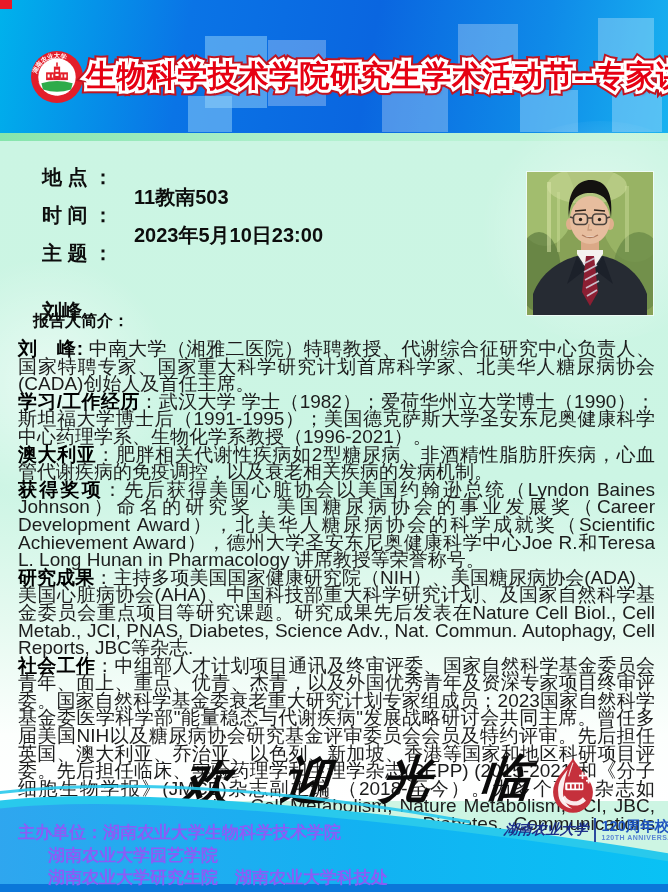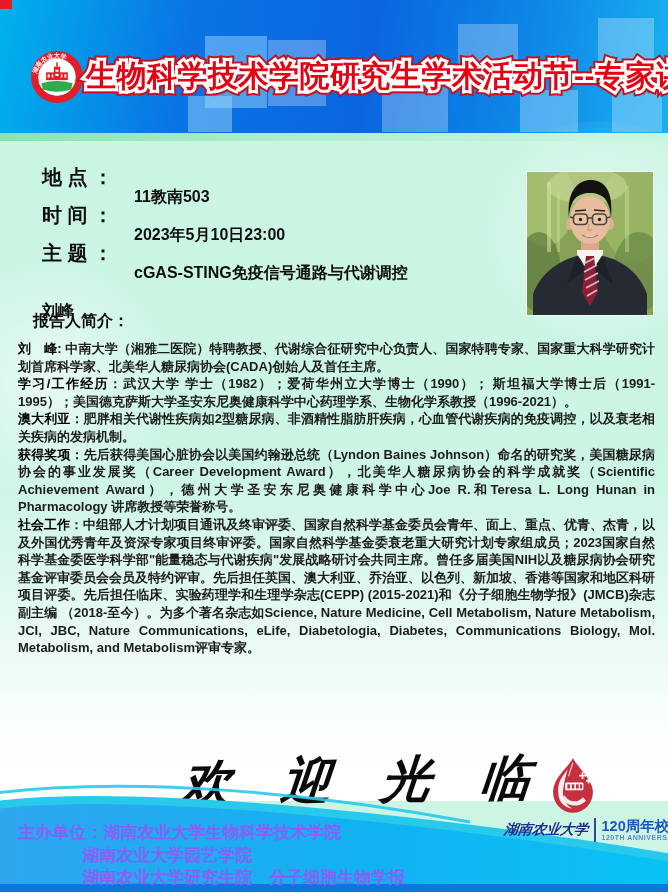--- a/index.html
+++ b/index.html
@@ -25,42 +25,42 @@
   
   .content{position:absolute;left:0;top:141px;width:668px;height:660px;
     background:linear-gradient(180deg,#cbf5e3 0%,#ccf5e4 52%,#e7faf1 74%,#fcfffd 90%,#ffffff 100%);}
   .blob{position:absolute;border-radius:50%;pointer-events:none;}
   .blob1{left:-70px;top:110px;width:240px;height:260px;background:radial-gradient(circle,rgba(255,255,255,0.55),rgba(255,255,255,0) 70%);}
   .blob2{left:470px;top:-20px;width:260px;height:220px;background:radial-gradient(circle,rgba(255,255,255,0.45),rgba(255,255,255,0) 70%);}
 
   .info{position:absolute;left:42px;top:17px;width:470px;}
   .info-row{display:flex;height:38px;align-items:center;}
   .info-label{width:92px;font-size:20px;font-weight:bold;color:#0d0d0d;flex:0 0 auto;}
-  .info-value{font-size:16px;font-weight:bold;color:#0d0d0d;white-space:nowrap;margin-top:40px;}
+  .info-value{font-size:20px;font-weight:bold;color:#0d0d0d;white-space:nowrap;margin-top:40px;}
   .bio-heading{position:absolute;left:33px;top:170px;font-size:16px;font-weight:bold;color:#0c0c0c;font-family:Liberation Serif, serif;}
 
   .photo{position:absolute;left:527px;top:31px;width:126px;height:143px;box-shadow:0 0 0 1px rgba(255,255,255,0.6);}
 
   .bio{position:absolute;left:18px;top:199px;width:637px;
-    font-size:13px;line-height:17.6px;text-align:justify;color:#1c1c1c;font-weight:bold;}
+    font-size:19px;line-height:17.6px;text-align:justify;color:#1c1c1c;}
   .bio p{margin:0;}
   .bio b{color:#000;}
 
   
   .welcome{position:absolute;left:182px;top:606px;font-family:"DejaVu Serif",serif;
     font-size:50px;font-weight:bold;font-style:italic;color:#0a0a0a;
     letter-spacing:16px;transform:skewX(-6deg) rotate(-1deg);white-space:nowrap;}
   .seal{position:absolute;left:547px;top:616px;width:52px;height:58px;z-index:6;}
 
   
   .wave{position:absolute;left:0;top:770px;width:668px;height:122px;z-index:3;}
   .footer-text{position:absolute;left:0;top:822px;z-index:5;color:#8b5cf6;font-weight:bold;}
   .f-line{font-size:17px;line-height:22.5px;white-space:pre;}
   .f-line.l1{padding-left:18px;}
-  .f-line.l2,.f-line.l3{padding-left:82px;}
+  .f-line.l2,.f-line.l3{padding-left:48px;}
 
   .anniv{position:absolute;left:504px;top:818px;z-index:5;display:flex;align-items:center;}
   .anniv-script{font-family:"DejaVu Serif",serif;font-style:italic;font-weight:bold;
     font-size:14px;color:#1c2f8a;white-space:nowrap;transform:skewX(-8deg);}
   .anniv-div{width:1.5px;height:24px;background:#2b4aa0;margin:0 6px;}
   .anniv-right{display:flex;flex-direction:column;line-height:1.05;}
   .anniv-cn{font-size:14.5px;font-weight:bold;color:#1f55c0;white-space:nowrap;}
   .anniv-en{font-size:7px;font-weight:bold;color:#5a86d4;letter-spacing:0.5px;white-space:nowrap;}
 </style>
 </head>
@@ -125,21 +125,20 @@
       <div class="info-row">
         <span class="info-label">地 点 ：</span>
         <span class="info-value">11教南503</span>
       </div>
       <div class="info-row">
         <span class="info-label">时 间 ：</span>
         <span class="info-value">2023年5月10日23:00</span>
       </div>
       <div class="info-row">
         <span class="info-label">主 题 ：</span>
-        <span class="info-value">cGAS-STING免疫信号通路与代谢调控</span>
       </div>
       <div class="info-row">
         <span class="info-value">刘峰</span>
       </div>
     </div>
 
     <div class="bio-heading">报告人简介：</div>
 
     <svg class="photo" viewBox="0 0 126 143" preserveAspectRatio="none">
       <rect width="126" height="143" fill="#87a156"></rect>
@@ -187,20 +186,21 @@
       <path d="M62,52 L61,58 L65,58" stroke="#c89b7c" stroke-width="1.3" fill="none"></path>
       <path d="M55,63 Q63,68 71,63" stroke="#b07a5e" stroke-width="1.4" fill="none"></path>
       <path d="M57,63.5 Q63,66.5 69,63.5 Q63,65.5 57,63.5 Z" fill="#fdf8f2"></path>
     </svg>
 
     <div class="bio">
       <p><b>刘　峰:</b><span> 中南大学（湘雅二医院）特聘教授、代谢综合征研究中心负责人、国家特聘专家、国家重大科学研究计划首席科学家、北美华人糖尿病协会(CADA)创始人及首任主席。</span></p>
       <p><b>学习/工作经历</b><span>：武汉大学 学士（1982）；爱荷华州立大学博士（1990）； 斯坦福大学博士后（1991-1995）；美国德克萨斯大学圣安东尼奥健康科学中心药理学系、生物化学系教授（1996-2021）。</span></p>
       <p><b>澳大利亚</b><span>：肥胖相关代谢性疾病如2型糖尿病、非酒精性脂肪肝疾病，心血管代谢疾病的免疫调控，以及衰老相关疾病的发病机制。</span></p>
       <p><b>获得奖项</b><span>：先后获得美国心脏协会以美国约翰逊总统（Lyndon Baines Johnson）命名的研究奖，美国糖尿病协会的事业发展奖（Career Development Award），北美华人糖尿病协会的科学成就奖（Scientific Achievement Award），德州大学圣安东尼奥健康科学中心Joe R.和Teresa L. Long Hunan in Pharmacology 讲席教授等荣誉称号。</span></p>
+      <p><b>研究成果</b><span>：主持多项美国国家健康研究院（NIH）、美国糖尿病协会(ADA)、美国心脏病协会(AHA)、中国科技部重大科学研究计划、及国家自然科学基金委员会重点项目等研究课题。研究成果先后发表在Nature Cell Biol., Cell Metab., JCI, PNAS, Diabetes, Science Adv., Nat. Commun. Autophagy, Cell Reports, JBC等杂志.</span></p>
       <p><b>社会工作</b><span>：中组部人才计划项目通讯及终审评委、国家自然科学基金委员会青年、面上、重点、优青、杰青，以及外国优秀青年及资深专家项目终审评委。国家自然科学基金委衰老重大研究计划专家组成员；2023国家自然科学基金委医学科学部"能量稳态与代谢疾病"发展战略研讨会共同主席。曾任多届美国NIH以及糖尿病协会研究基金评审委员会会员及特约评审。先后担任英国、澳大利亚、乔治亚、以色列、新加坡、香港等国家和地区科研项目评委。先后担任临床、实验药理学和生理学杂志(CEPP) (2015-2021)和《分子细胞生物学报》(JMCB)杂志副主编 （2018-至今）。为多个著名杂志如Science, Nature Medicine, Cell Metabolism, Nature Metabolism, JCI, JBC, Nature Communications, eLife, Diabetologia, Diabetes, Communications Biology, Mol. Metabolism, and Metabolism评审专家。</span></p>
     </div>
 
     <div class="welcome">欢 迎 光 临</div>
 
     <svg class="seal" viewBox="0 0 60 66">
       <path d="M30,1 C23,13 7,24 7,40 a23,24 0 0 0 46,0 C53,26 38,15 30,1 Z" fill="#c5303c"></path>
       <path d="M24,14 C15,24 12,32 13,41 C13,51 20,58 29,59 C20,54 17,44 19,35 C20,27 22,20 24,14 Z" fill="#ffffff" opacity="0.92"></path>
       <path d="M17,47 a17,16 0 0 0 28,3 l-3.5,-4 a12.5,12 0 0 1 -21,-2 Z" fill="#ffffff" opacity="0.9"></path>
       <rect x="21" y="29" width="21" height="9" rx="1.5" fill="#ffffff"></rect>
@@ -230,21 +230,21 @@
     </defs>
     <path d="M-5,35 C150,16 470,55 673,88 L673,122 L-5,122 Z" fill="url(#footgrad)"></path>
     <path d="M-5,35 C150,16 470,55 673,88" fill="none" stroke="#29c9ec" stroke-width="8"></path>
     <path d="M-5,23 C140,6 320,24 470,52" fill="none" stroke="#29c9ec" stroke-width="3" opacity="0.9"></path>
     <rect x="-5" y="114" width="678" height="8" fill="#0b77d9"></rect>
   </svg>
 
   <div class="footer-text">
     <div class="f-line l1">主办单位：湖南农业大学生物科学技术学院</div>
     <div class="f-line l2">湖南农业大学园艺学院</div>
-    <div class="f-line l3">湖南农业大学研究生院　分子细胞生物学报</div>
+    <div class="f-line l3">湖南农业大学研究生院　湖南农业大学科技处</div>
   </div>
 
   <div class="anniv">
     <span class="anniv-script">湖南农业大学</span>
     <span class="anniv-div"></span>
     <span class="anniv-right">
       <span class="anniv-cn">120周年校庆</span>
       <span class="anniv-en">120TH ANNIVERSARY</span>
     </span>
   </div>

